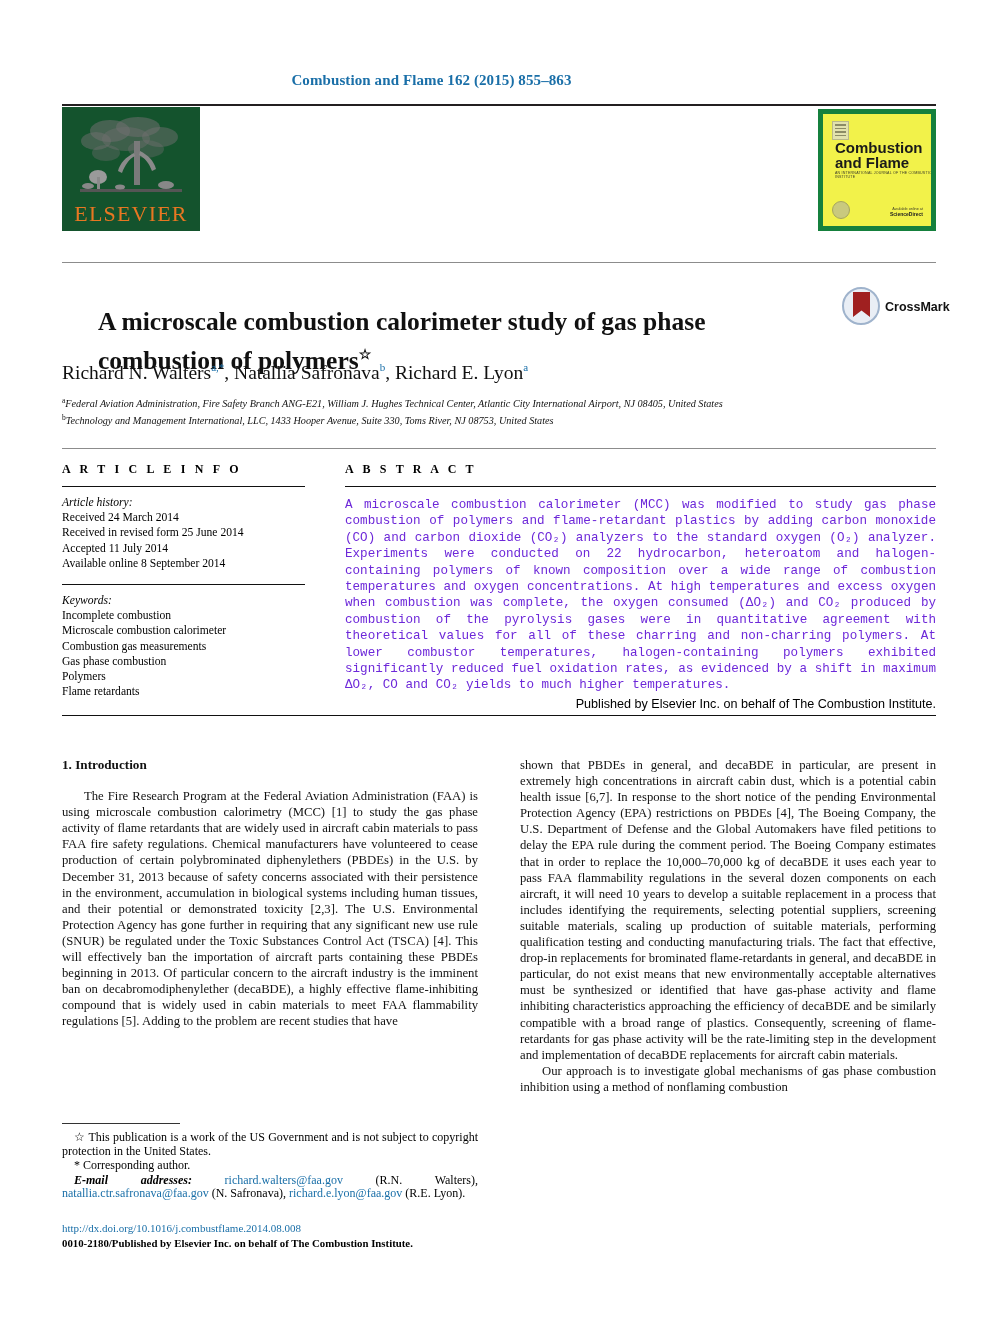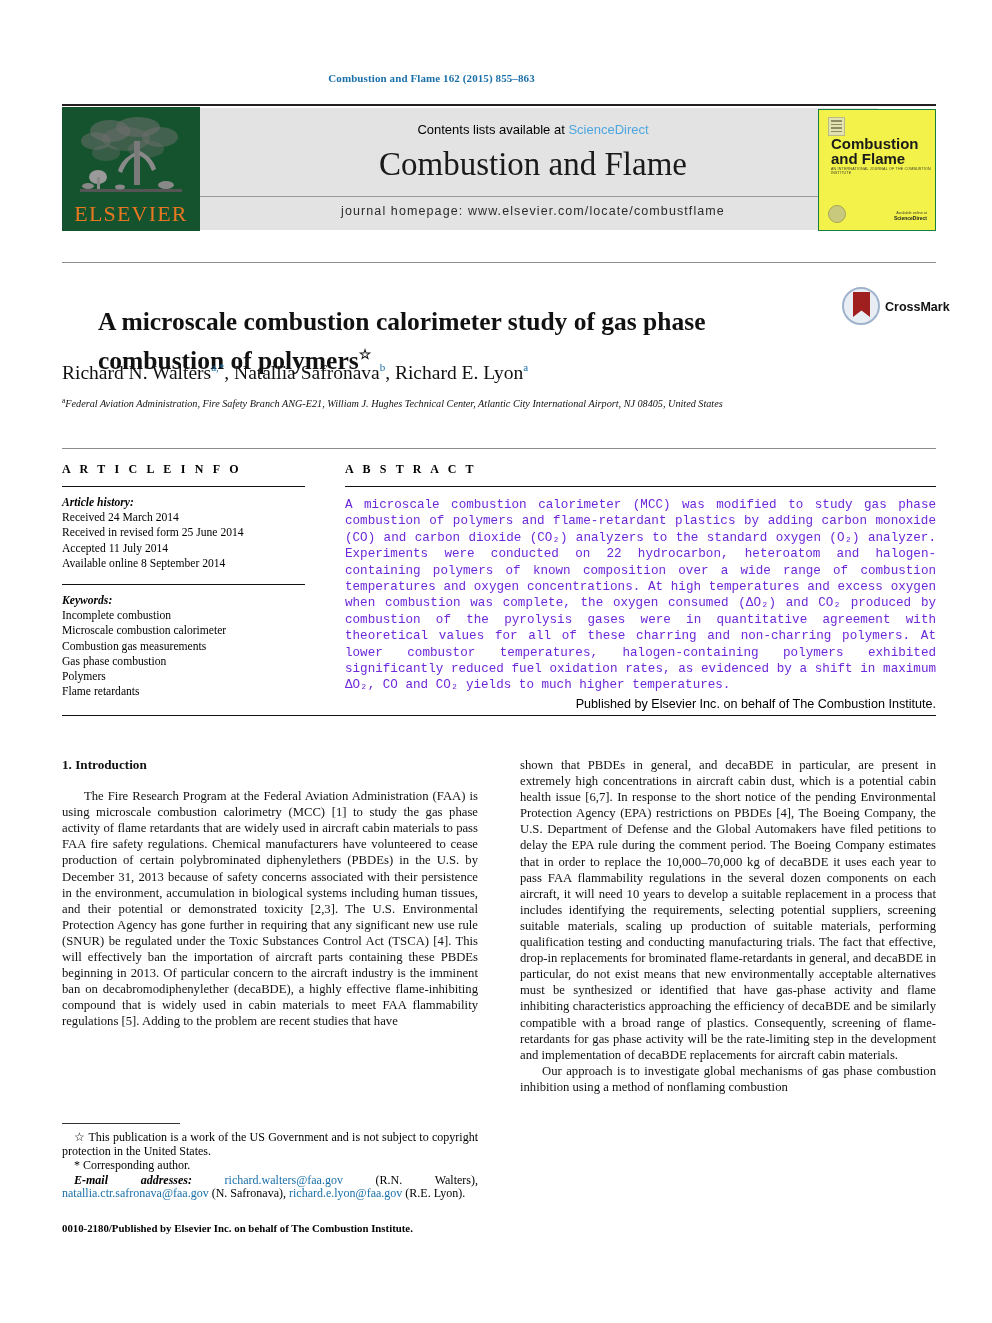--- a/index.html
+++ b/index.html
@@ -22,21 +22,21 @@
     padding: 0;
   }
 
   
   .running-head {
     position: absolute;
     top: 72px;
     left: 0;
     width: 863px;
     text-align: center;
-    font-size: 11px;
+    font-size: 15px;
     font-weight: bold;
     color: #1a6fa8;
     letter-spacing: .1px;
   }
 
   
   .masthead {
     position: absolute;
     top: 104px;
     left: 62px;
@@ -126,21 +126,21 @@
     letter-spacing: 1.1px;
     color: #2b2b2b;
   }
   .cover-thumb {
     position: absolute;
     top: 5px;
     right: 0;
     width: 118px;
     height: 122px;
     background: #f2f24a;
-    border: 1px solid #15803d;
+    border: 5px solid #15803d;
     box-sizing: border-box;
     overflow: hidden;
   }
   .cover-badge {
     position: absolute;
     left: 9px; top: 7px;
     width: 17px; height: 19px;
     background: #e2e2ae;
     border: 1px solid #b9b98a;
     box-sizing: border-box;
@@ -312,21 +312,21 @@
     margin-top: 9px;
   }
   .info-block {
     font-family: "Liberation Serif", serif;
     font-size: 11.6px;
     line-height: 15.2px;
     margin-top: 8px;
   }
   .info-block .lbl {
     font-style: italic;
-    font-weight: bold;
+    font-weight: normal;
   }
   .kw-rule {
     border-top: 1.6px solid #111;
     margin-top: 13px;
   }
   .abstract-body {
     font-family: Liberation Mono, monospace;
     font-size: 12.6px;
     line-height: 16.4px;
     text-align: justify;
@@ -415,28 +415,20 @@
 </head>
 <body>
 
 <div class="page">
 
   <div class="running-head">Combustion and Flame 162 (2015) 855–863</div>
 
   <div class="masthead">
     <div class="masthead-rule-top"></div>
 
-    <div class="center-band">
-      <div class="contents-line">
-        <span>Contents lists available at </span><span class="sd">ScienceDirect</span>
-      </div>
-      <div class="journal-title">Combustion and Flame</div>
-      <div class="homepage-bar"></div>
-      <div class="homepage-line">journal homepage: www.elsevier.com/locate/combustflame</div>
-    </div>
 
     <div class="elsevier-box">
       <svg class="elsevier-tree" viewBox="0 0 110 88">
         <g fill="#6f6f6f">
           <ellipse cx="34" cy="18" rx="20" ry="11" opacity=".55"></ellipse>
           <ellipse cx="62" cy="14" rx="22" ry="10" opacity=".55"></ellipse>
           <ellipse cx="84" cy="24" rx="18" ry="10" opacity=".5"></ellipse>
           <ellipse cx="20" cy="28" rx="15" ry="9" opacity=".5"></ellipse>
           <ellipse cx="50" cy="26" rx="24" ry="12" opacity=".45"></ellipse>
           <ellipse cx="70" cy="36" rx="18" ry="9" opacity=".4"></ellipse>
@@ -485,20 +477,21 @@
     <div class="crossmark-logo"></div>
     <div class="crossmark-text">CrossMark</div>
   </div>
 
   <div class="authors">
     <span>Richard N. Walters</span><sup>a,*</sup>, <span>Natallia Safronava</span><sup>b</sup>, <span>Richard E. Lyon</span><sup>a</sup>
   </div>
 
   <div class="affiliations">
     <div><sup>a</sup><span>Federal Aviation Administration, Fire Safety Branch ANG-E21, William J. Hughes Technical Center, Atlantic City International Airport, NJ 08405, United States</span></div>
+    <div><sup>b</sup><span>Technology and Management International, LLC, 1433 Hooper Avenue, Suite 330, Toms River, NJ 08753, United States</span></div>
   </div>
 
   <div class="rule-thin" style="top:448px;"></div>
 
   <div class="info-abs">
 
     <div class="col-info">
       <div class="ia-head">A R T I C L E   I N F O</div>
       <div class="ia-rule"></div>
       <div class="info-block">
@@ -544,16 +537,17 @@
 
   <div class="footnotes">
     <div class="fn-rule"></div>
     <p class="fn indent"><span>☆</span>&nbsp;<span>This publication is a work of the US Government and is not subject to copyright protection in the United States.</span></p>
     <p class="fn indent"><span>*</span>&nbsp;<span>Corresponding author.</span></p>
     <p class="fn indent"><span class="em">E-mail addresses:</span>
       <span class="mail">richard.walters@faa.gov</span> <span>(R.N. Walters)</span>, <span class="mail">natallia.ctr.safronava@faa.gov</span> <span>(N. Safronava)</span>, <span class="mail">richard.e.lyon@faa.gov</span> <span>(R.E. Lyon)</span>.</p>
   </div>
 
   <div class="doi-block">
+    <div class="doi-link">http://dx.doi.org/10.1016/j.combustflame.2014.08.008</div>
     <div class="copyright">0010-2180/Published by Elsevier Inc. on behalf of The Combustion Institute.</div>
   </div>
 
 </div>
 
 </body></html>

